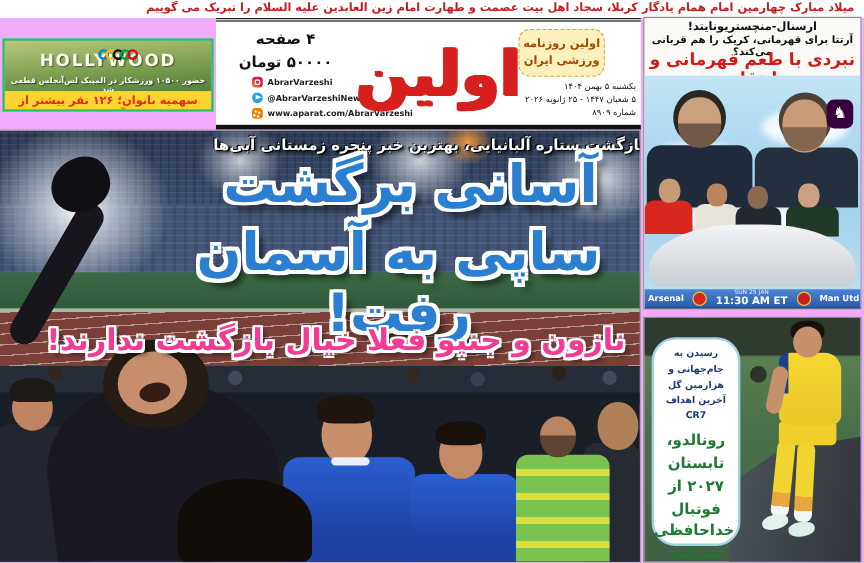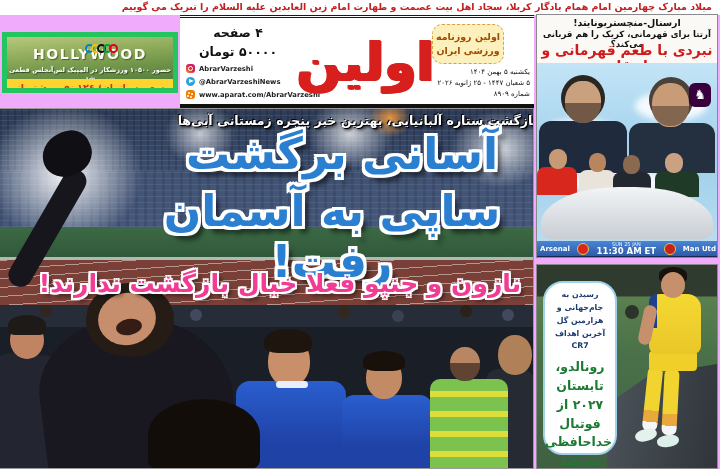--- a/index.html
+++ b/index.html
@@ -6,38 +6,38 @@
   body { background:#e9e9e9; font-family:"DejaVu Sans", sans-serif; }
   #page { position:relative; width:720px; height:469px; background:#f0abfc; margin:0 auto; overflow:hidden; }
   .abs { position:absolute; }
   .ltr { direction:ltr; }
 
   
   .top-strip { left:0; top:0; width:720px; height:15px; background:#fff; color:#c41e1e;
     font-size:9.5px; font-weight:bold; text-align:right; padding:1px 8px 0 0; direction:rtl; }
 
   
-  .hw-box { left:2px; top:32px; width:176px; height:61px; border:5px solid #22c55e; overflow:hidden; }
+  .hw-box { left:2px; top:32px; width:176px; height:61px; border:2px solid #22c55e; overflow:hidden; }
   .hw-photo { left:0; top:0; width:100%; height:42px;
     background:linear-gradient(175deg,#b8c87e 0%,#93ae5e 35%,#6f9448 70%,#57803c 100%); }
   .hw-sign { left:0; top:9px; width:100%; text-align:center; color:#fdfdf5; font-size:14px;
     font-weight:800; letter-spacing:1.5px; text-shadow:1px 1px 1px rgba(60,80,30,.8); }
   .ring { width:9px; height:9px; border-radius:50%; border:2.5px solid; display:inline-block; background:transparent; }
   .hw-rings { left:78px; top:1px; }
   .hw-caption { left:0; top:29px; width:100%; text-align:center; color:#fff; font-size:6.5px;
     font-weight:bold; text-shadow:1px 1px 1px #2c441c; direction:rtl; }
   .hw-strip { left:0; top:42px; width:100%; height:19px; background:#ffd42e; color:#e02c1a;
     font-size:9.5px; font-weight:800; text-align:center; padding-top:3px; direction:rtl; }
 
   
   .masthead { left:180px; top:15px; width:354px; height:90px; background:#fff; border-top:3px double #1a1a1a; }
   .mh-pages { left:8px; top:5px; width:100px; text-align:center; color:#111; font-weight:800;
     font-size:12.5px; direction:rtl; line-height:1.55; }
   .mh-social { left:6px; top:44px; width:150px; }
-  .social-row { display:flex; align-items:center; gap:4px; height:13px; }
+  .social-row { display:flex; align-items:center; gap:4px; height:13px;margin-left:24px; }
   .social-txt { font-size:6.8px; font-weight:bold; color:#222; }
   .ig-icon { width:9px; height:9px; border-radius:3px; background:linear-gradient(45deg,#f09433,#dc2743,#bc1888);
     position:relative; flex:0 0 auto; }
   .ig-icon span { position:absolute; left:2px; top:2px; width:5px; height:5px; border:1px solid #fff; border-radius:50%; }
   .tg-icon { width:9px; height:9px; border-radius:50%; background:#2aa3dc; position:relative; flex:0 0 auto; }
   .tg-icon span { position:absolute; left:2.5px; top:2px; width:0; height:0;
     border-left:5px solid #fff; border-top:2.5px solid transparent; border-bottom:2.5px solid transparent; }
   .ap-icon { width:9px; height:9px; border-radius:3px; background:#ef7d00; position:relative; flex:0 0 auto; }
   .ap-icon span { position:absolute; left:2px; top:2px; width:2px; height:2px; background:#fff; border-radius:50%;
     box-shadow:3px 1px 0 #fff, -1px 3px 0 #fff, 2px 4px 0 #fff; }

